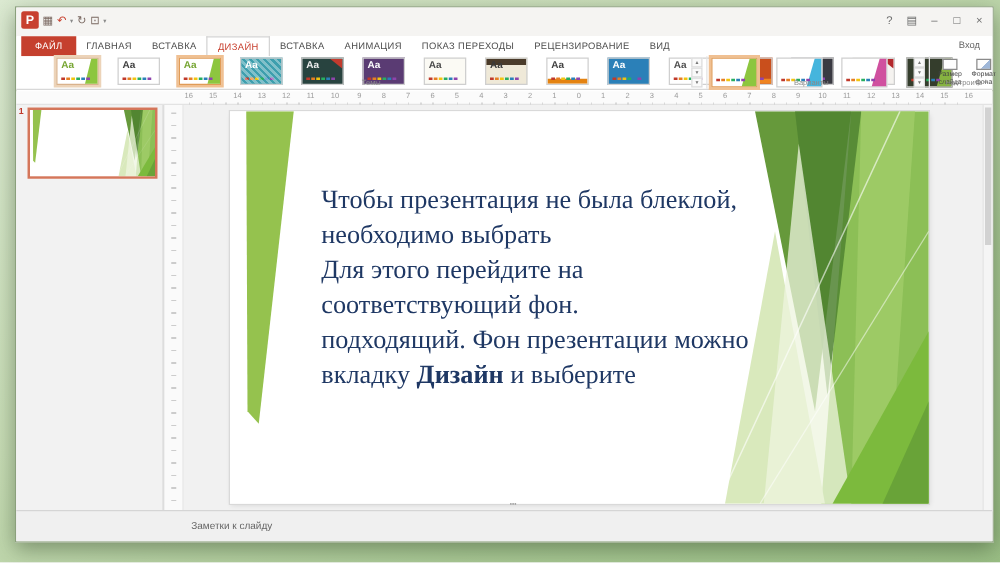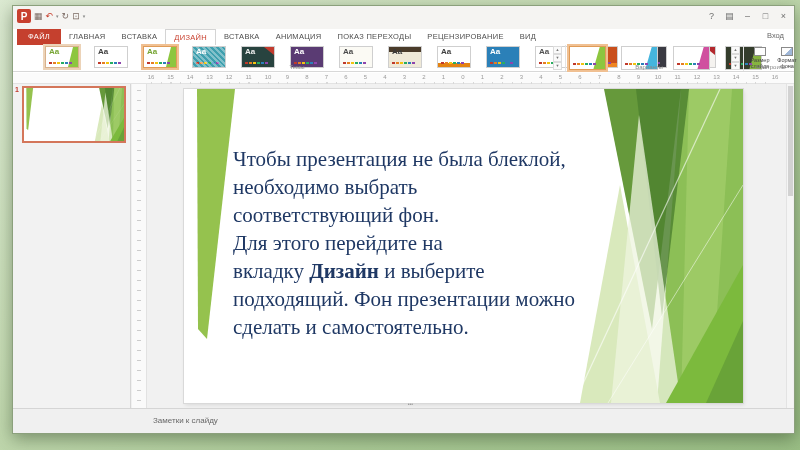--- a/index.html
+++ b/index.html
@@ -450,28 +450,27 @@
               <use href="#wispArt"></use>
             </svg>
         </div>
       </div>
       <div class="vruler"></div>
       <div class="canvas">
         <div class="slide">
           <svg viewBox="0 0 559 314" preserveAspectRatio="none">
               <use href="#wispArt"></use>
             </svg>
-          <div class="slidetext" id="slidetext" style="color: rgb(31, 56, 100);">
+          <div class="slidetext" id="slidetext" style="color: rgb(31, 56, 100); margin-left: 24px;">
               <div class="sline">Чтобы презентация не была блеклой,</div>
               <div class="sline">необходимо выбрать</div>
+              <div class="sline">Для этого перейдите на</div>
               <div class="sline">соответствующий фон.</div>
-              <div class="sline">Для этого перейдите на</div>
+              <div class="sline">подходящий. Фон презентации можно</div>
               <div class="sline"><span>вкладку </span><b>Дизайн</b><span> и выберите</span></div>
-              <div class="sline">подходящий. Фон презентации можно</div>
-              <div class="sline">сделать и самостоятельно.</div>
             </div>
         </div>
         <div class="scrollbar-v">
           <div class="sb-thumb"></div>
         </div>
       </div>
     </div>
 
     <div class="notesbar">
       <span>Заметки к слайду</span>

